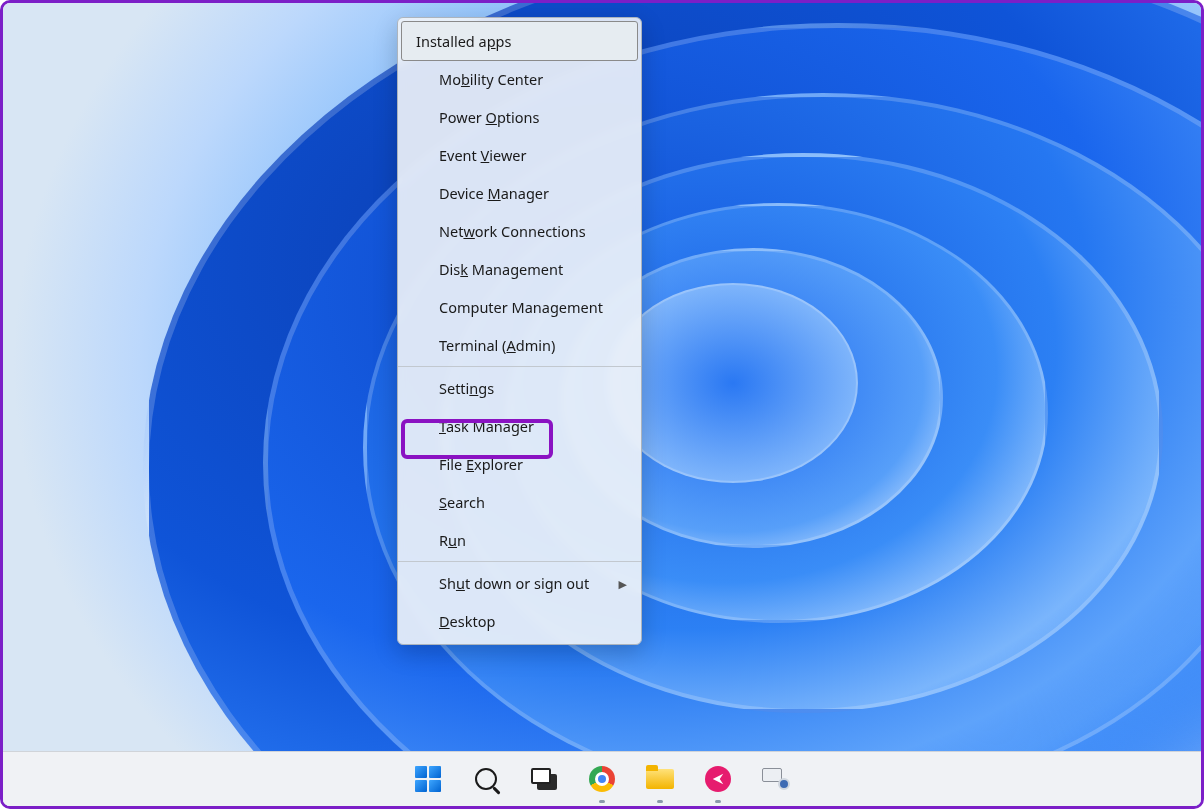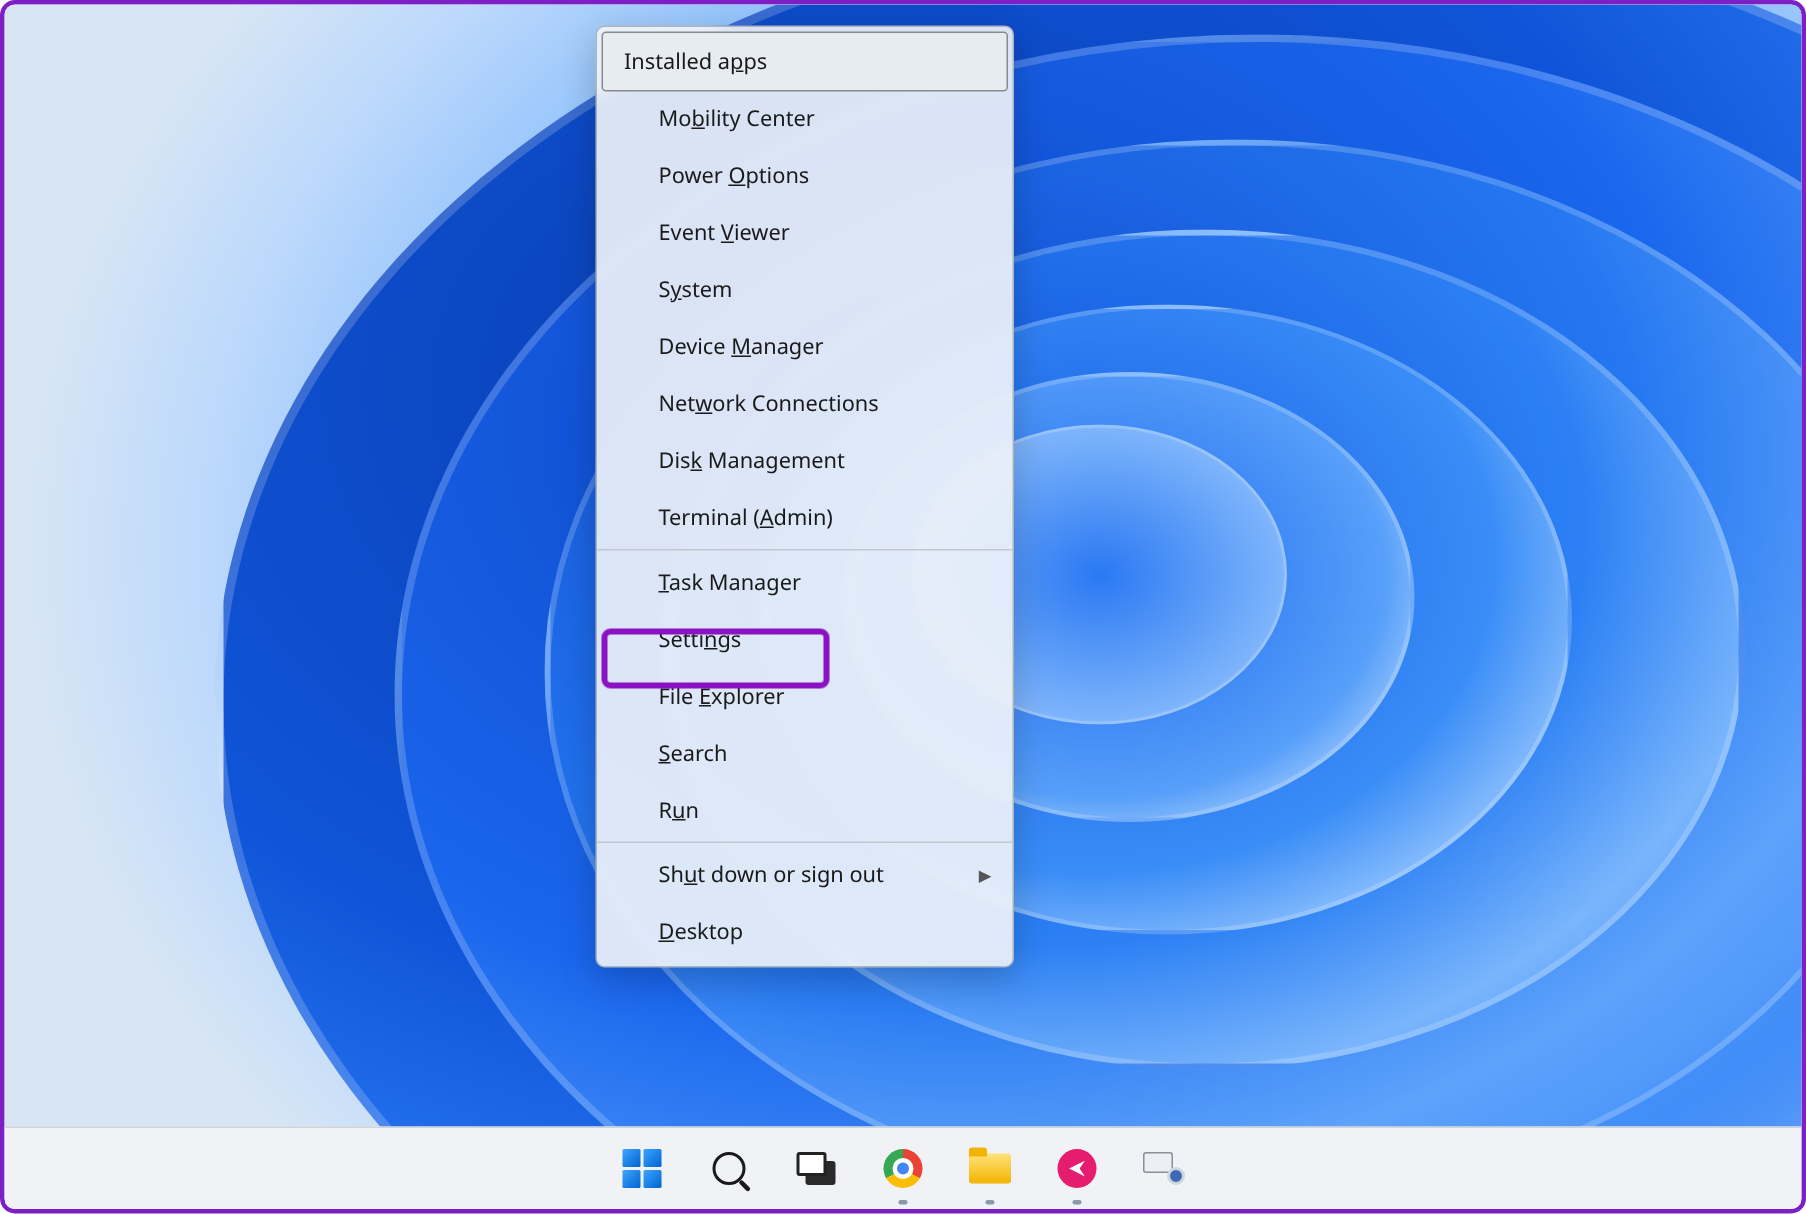--- a/index.html
+++ b/index.html
@@ -30,21 +30,21 @@
   .p4 { width: 720px;  height: 560px; left: 440px; top: 150px; border-width: 4px; background: radial-gradient(ellipse at 35% 35%, #0e4ed8, #2c80f4 55%, #7ab5fc 75%, transparent 88%); }
   .p5 { width: 540px;  height: 420px; left: 505px; top: 200px; border-width: 3px; background: radial-gradient(ellipse at 40% 40%, #1158e2, #3a8df7 60%, #96c5fd 80%, transparent 92%); }
   .p6 { width: 380px;  height: 300px; left: 560px; top: 245px; border-width: 3px; background: radial-gradient(ellipse at 45% 45%, #1764ef, #579ff9 65%, #b5d6fe 85%, transparent 95%); }
   .p7 { width: 250px;  height: 200px; left: 605px; top: 280px; border-width: 2px; background: radial-gradient(ellipse at 50% 50%, #2a78f3, #7db4fb 70%, #d0e4ff 90%, transparent 97%); }
 
   
   .ctx-menu {
     position: absolute;
     left: 394px;
     top: 14px;
-    width: 279px;
+    width: 245px;
     background: #f1f4f8e6;
     backdrop-filter: blur(4px);
     border: 1px solid #acb4bd;
     border-radius: 6px;
     box-shadow: 0 8px 24px rgba(0,0,0,0.20);
     padding: 4px 0;
     font-size: 14.5px;
     color: #1a1a1a;
   }
   .ctx-item {
@@ -154,40 +154,40 @@
     <div class="ctx-item">
       <span>Mo<span class="u">b</span>ility Center</span>
     </div>
     <div class="ctx-item">
       <span>Power <span class="u">O</span>ptions</span>
     </div>
     <div class="ctx-item">
       <span>Event <span class="u">V</span>iewer</span>
     </div>
     <div class="ctx-item">
-      <span>S<span class="u">y</span>stem</span>
-    </div>
-    <div class="ctx-item">
       <span>Device <span class="u">M</span>anager</span>
     </div>
     <div class="ctx-item">
       <span>Net<span class="u">w</span>ork Connections</span>
     </div>
     <div class="ctx-item">
       <span>Dis<span class="u">k</span> Management</span>
     </div>
     <div class="ctx-item">
+      <span>Computer Mana<span class="u">g</span>ement</span>
+    </div>
+    <div class="ctx-item">
       <span>Terminal (<span class="u">A</span>dmin)</span>
     </div>
     <div class="ctx-sep"></div>
     <div class="ctx-item">
+      <span>Setti<span class="u">n</span>gs</span>
+    </div>
+    <div class="ctx-item">
       <span><span class="u">T</span>ask Manager</span>
-    </div>
-    <div class="ctx-item">
-      <span>Setti<span class="u">n</span>gs</span>
     </div>
     <div class="ctx-item">
       <span>File <span class="u">E</span>xplorer</span>
     </div>
     <div class="ctx-item">
       <span><span class="u">S</span>earch</span>
     </div>
     <div class="ctx-item">
       <span>R<span class="u">u</span>n</span>
     </div>

